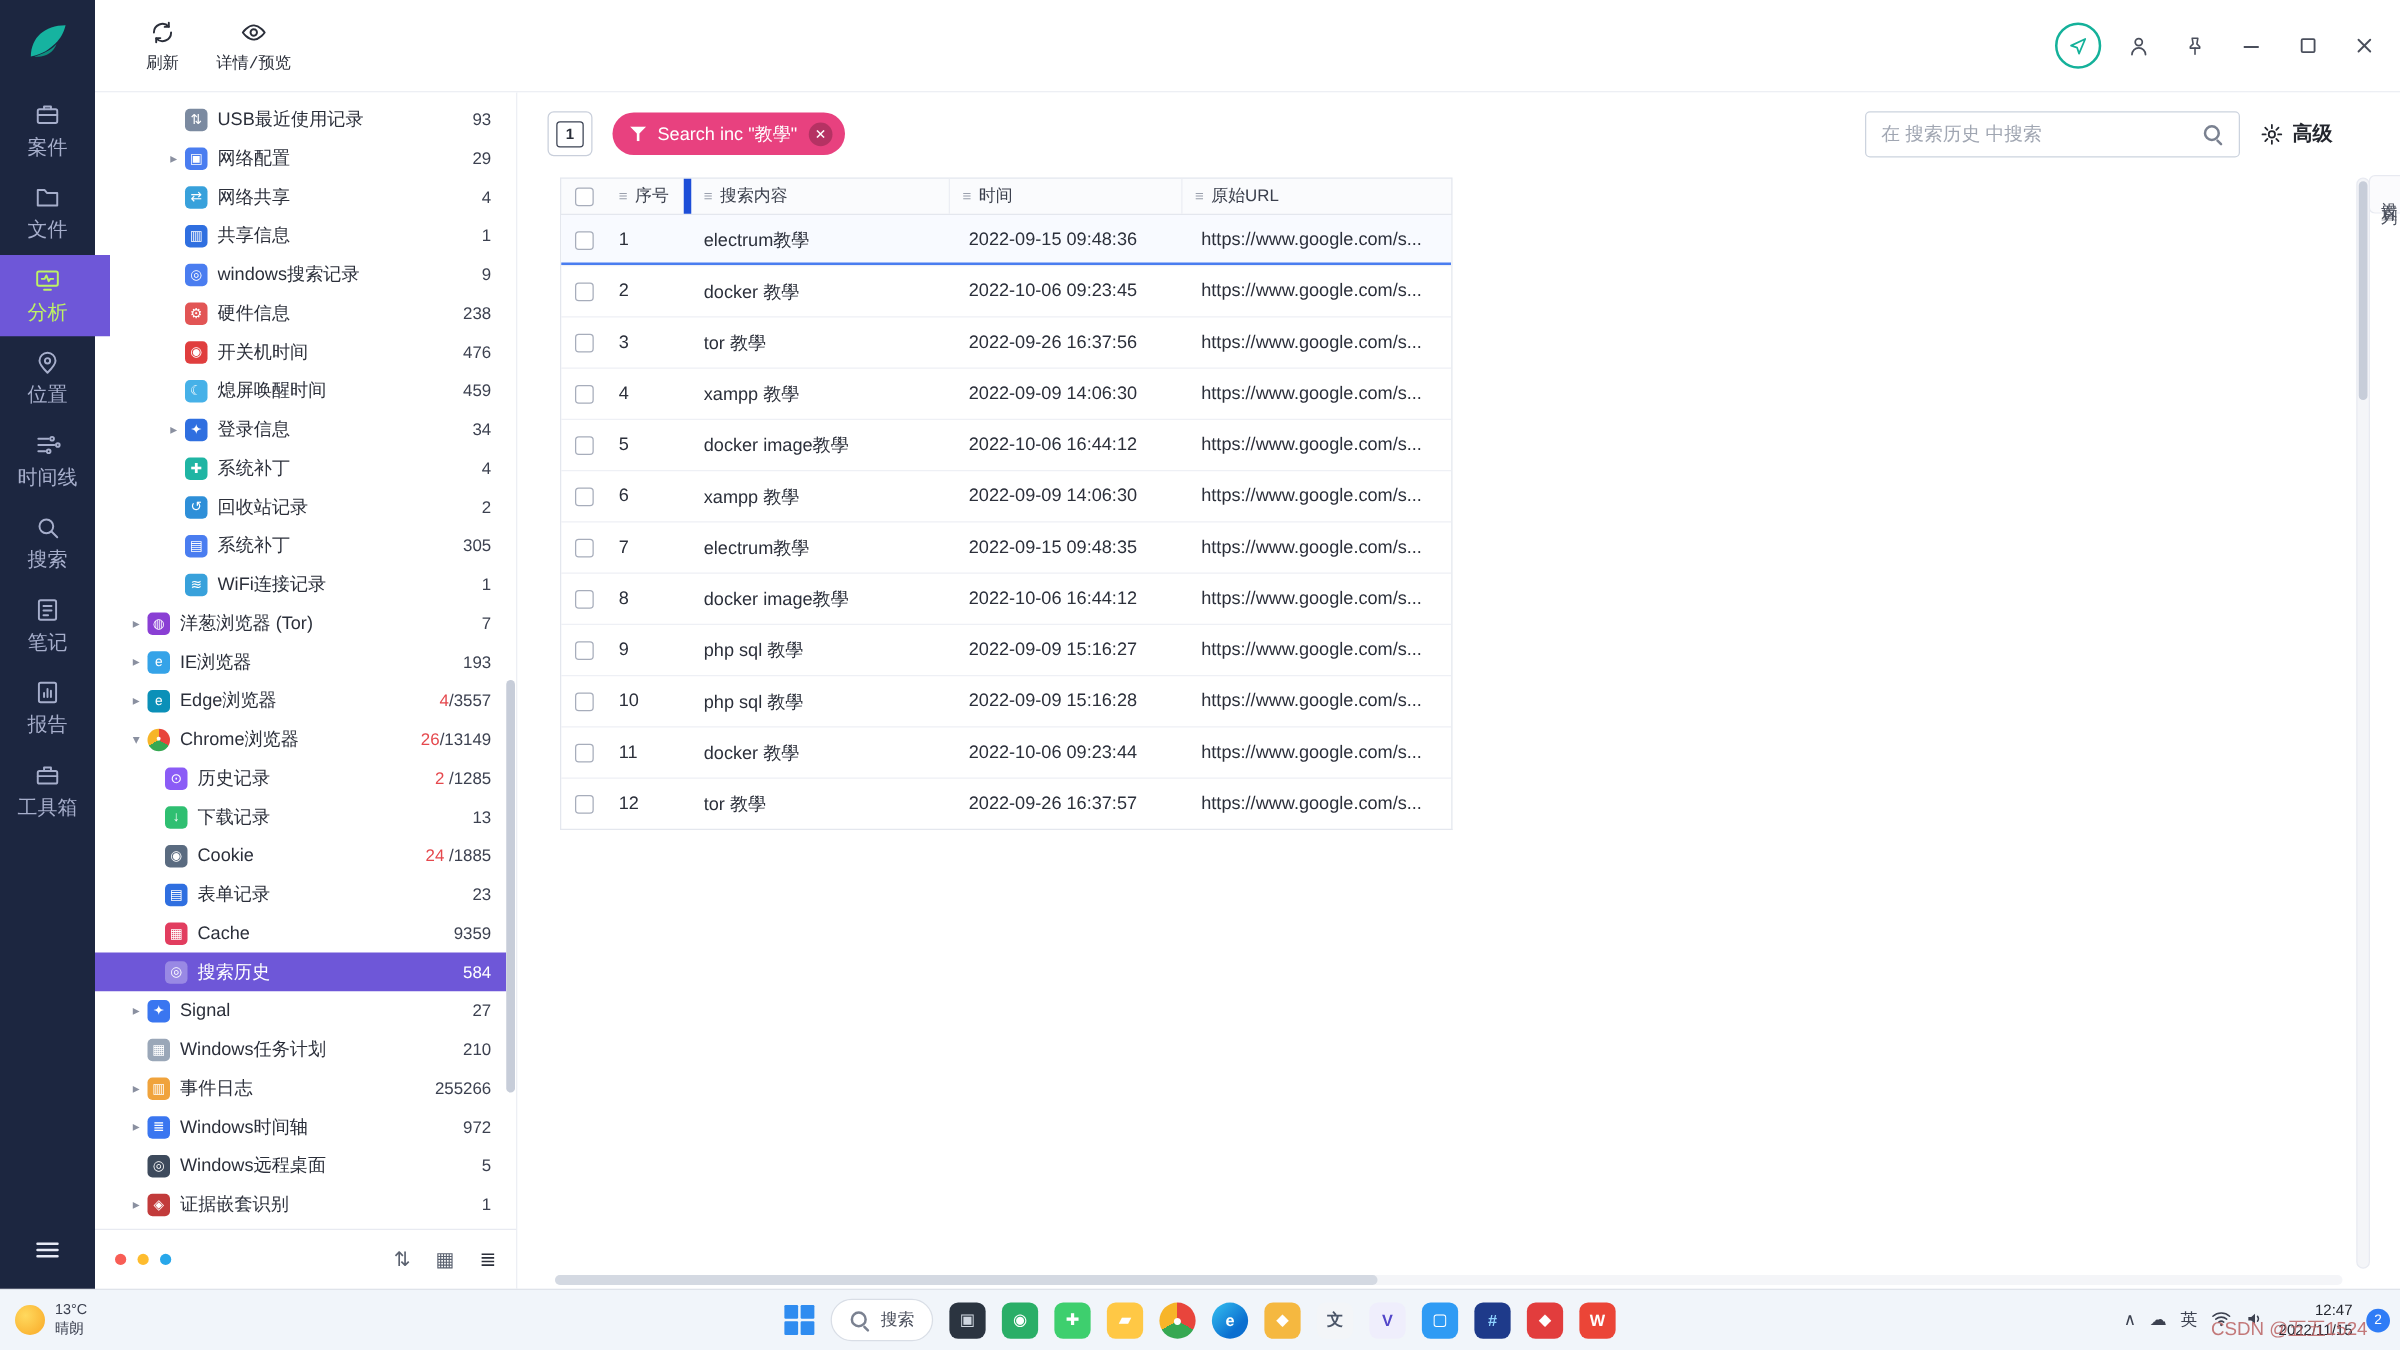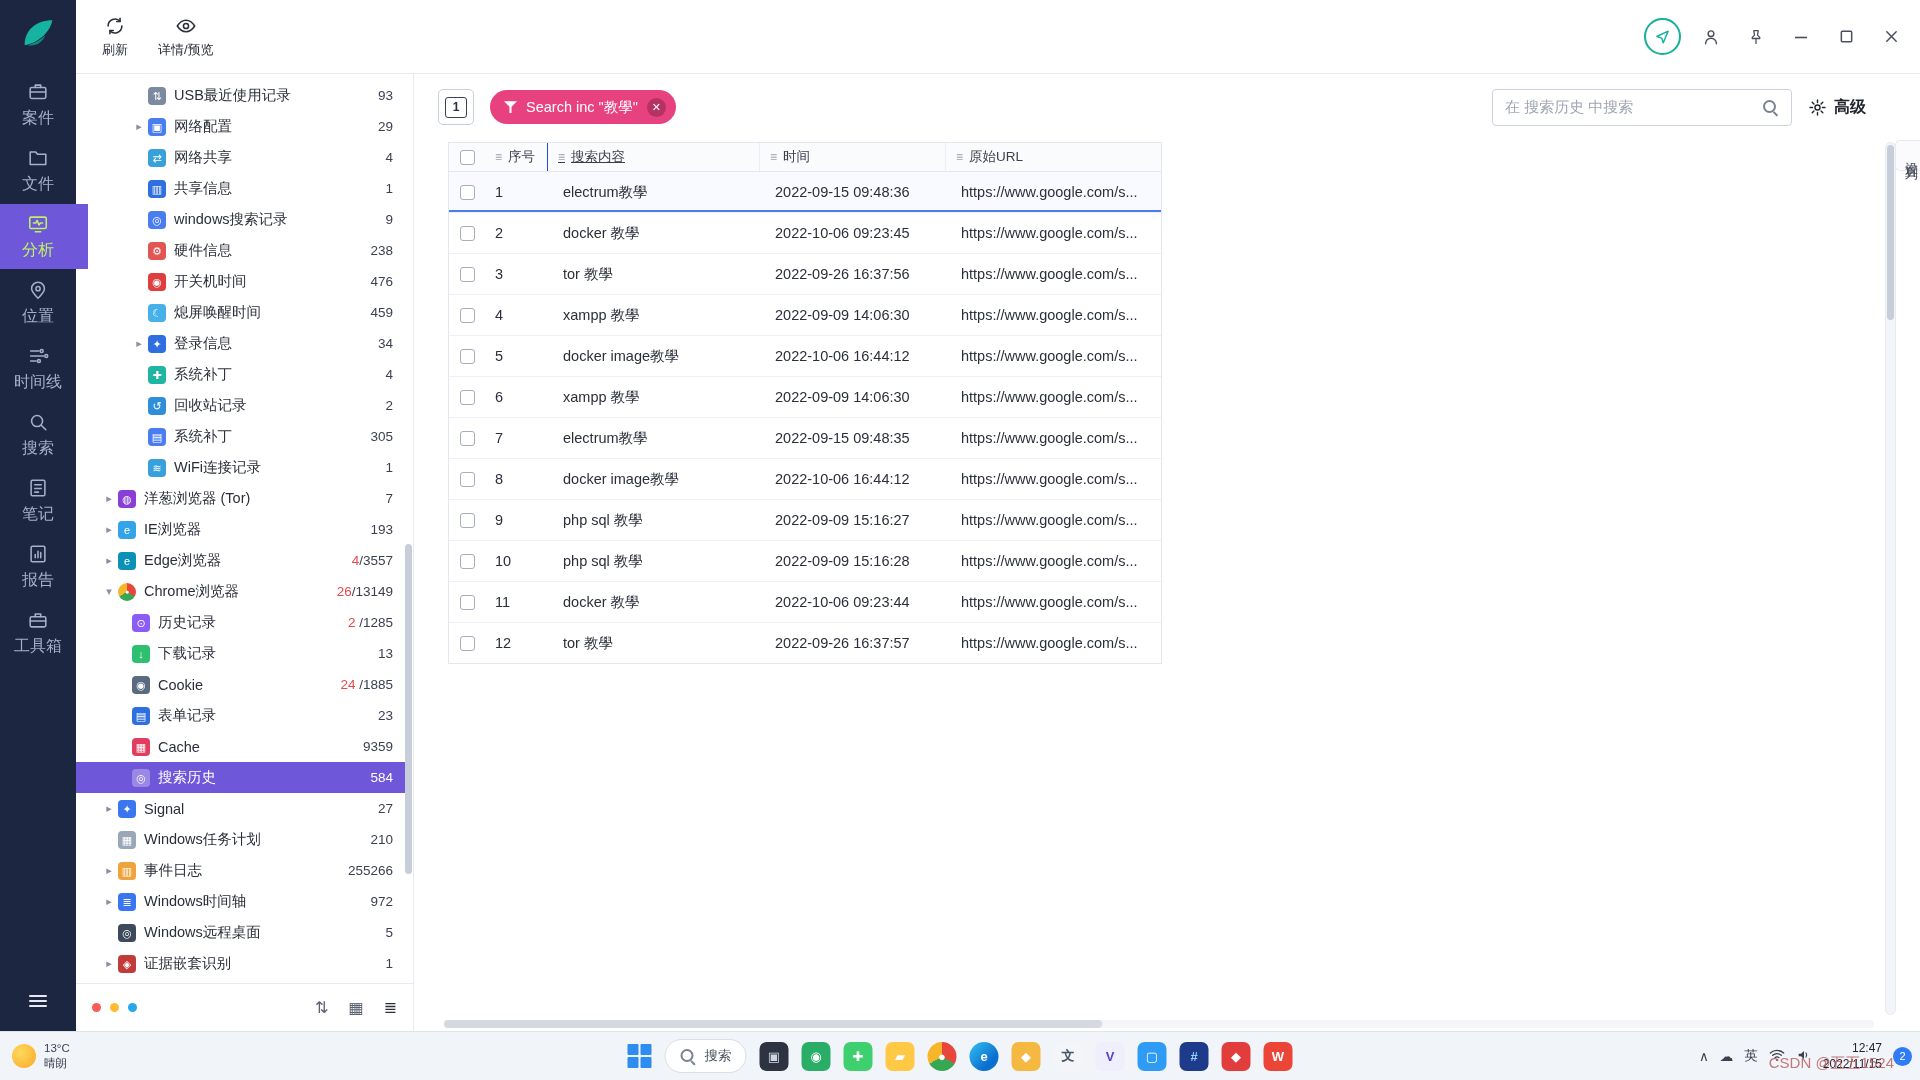--- a/index.html
+++ b/index.html
@@ -2,21 +2,21 @@
 <html style="--accent-purple: #6e57d8; --chip-pink: #e8417f; --rail-navy: #1c2640; --count-red: #e5484d; --active-row-blue: #4a7df0; --logo-teal: #16b3a0;"><head>
 <meta charset="utf-8">
 <style>
   html,body{margin:0;padding:0;background:#dfe3ea;}
   body{font-family:"Liberation Sans","DejaVu Sans",sans-serif;}
   .screen{position:relative;width:1920px;height:1080px;background:#fff;overflow:hidden;}
   i{font-style:normal;}
 
   
   .titlebar{position:absolute;left:76px;top:0;right:0;height:74px;background:#fff;border-bottom:1px solid #e8eaf1;display:flex;align-items:center;box-sizing:border-box;}
-  .tool-group{display:flex;gap:30px;padding-left:26px;width:300px;box-sizing:border-box;}
+  .tool-group{display:flex;gap:30px;padding-left:41px;width:300px;box-sizing:border-box;font-family:Liberation Mono, monospace;}
   .tool-btn{display:flex;flex-direction:column;align-items:center;gap:4px;font-size:13px;color:#2b2f3a;cursor:pointer;}
   .tb-right{margin-left:auto;display:flex;align-items:center;gap:15px;padding-right:14px;}
   .tb-search{width:330px;height:37px;border:1px solid #ccd3de;border-radius:4px;display:flex;align-items:center;padding:0 12px;color:#a0a6b2;font-size:15px;box-sizing:border-box;background:#fff;}
   .mag{width:17px;height:17px;position:relative;flex:none;}
   .mag::before{content:"";position:absolute;left:1px;top:1px;width:9px;height:9px;border:2px solid #7a8190;border-radius:50%;}
   .mag::after{content:"";position:absolute;left:12px;top:12px;width:6px;height:2.2px;background:#7a8190;transform:rotate(45deg);transform-origin:0 0;border-radius:2px;}
   .tb-search .mag{margin-left:auto;}
   .sync-btn{width:37px;height:37px;border-radius:50%;border:2.2px solid #14b19a;display:flex;align-items:center;justify-content:center;box-sizing:border-box;cursor:pointer;background:#fff;}
   .tb-icon{width:30px;height:30px;display:flex;align-items:center;justify-content:center;color:#4a4f5c;cursor:pointer;font-size:15px;}
 
@@ -58,21 +58,21 @@
   .chip-close{width:19px;height:19px;border-radius:50%;background:rgba(0,0,0,.22);color:#fff;font-size:11px;display:flex;align-items:center;justify-content:center;cursor:pointer;}
   .m-search{margin-left:auto;width:300px;height:37px;border:1px solid #ccd3de;border-radius:4px;display:flex;align-items:center;padding:0 12px;color:#a0a6b2;font-size:15px;box-sizing:border-box;}
   .m-search .mag{margin-left:auto;}
   .advanced{display:flex;align-items:center;gap:7px;font-size:16px;color:#23262e;margin-right:30px;cursor:pointer;font-weight:700;}
 
   .table{position:absolute;left:34px;top:68px;width:714px;}
   .thead{display:flex;align-items:center;height:30px;background:#fafbfd;border:1px solid #e4e7ee;font-size:13.5px;color:#3a3f4c;box-sizing:border-box;}
   .th{display:flex;align-items:center;height:100%;padding-left:10px;box-sizing:border-box;cursor:pointer;}
   .th::before{content:"≡";color:#9aa0ad;margin-right:6px;font-size:12px;}
   .th-cb{width:36px;display:flex;align-items:center;justify-content:center;height:100%;}
-  .th1{width:62px;} .th2{width:212px;border-left:1px solid #1d4ed8;text-decoration:underline;} .th3{width:186px;border-left:1px solid #eceef4;} .th4{width:214px;border-left:1px solid #eceef4;}
+  .th1{width:62px;} .th2{width:212px;border-left:6px solid #1d4ed8;} .th3{width:186px;border-left:1px solid #eceef4;} .th4{width:214px;border-left:1px solid #eceef4;}
   .cb{width:15px;height:15px;border:1.6px solid #a7adbb;border-radius:3px;background:#fff;flex:none;cursor:pointer;box-sizing:border-box;}
   .fil-row{display:flex;align-items:center;height:37px;border:1px solid #e4e7ee;border-top:none;font-size:13.5px;box-sizing:border-box;}
   .f0{width:98px;} .f2{width:212px;display:flex;align-items:center;gap:8px;padding-left:6px;box-sizing:border-box;}
   .f3{width:186px;display:flex;align-items:center;gap:5px;padding-left:6px;box-sizing:border-box;}
   .f4{width:214px;display:flex;align-items:center;gap:8px;padding-left:6px;box-sizing:border-box;}
   .fin{height:26px;border:1px solid #d2d7e2;border-radius:3px;display:flex;align-items:center;padding:0 8px;color:#9aa1ad;background:#fff;box-sizing:border-box;cursor:text;}
   .fin.active{border-color:var(--chip-pink,#e8417f);color:var(--chip-pink,#e8417f);font-weight:700;}
   .fw-lg{width:150px;} .fw-sm{width:58px;} .fw-md{width:146px;}
   .funnel.pink{background:var(--chip-pink,#e8417f);} .funnel.blue{background:#5b7bd5;}
   .tbody{border:1px solid #e4e7ee;border-top:none;}

